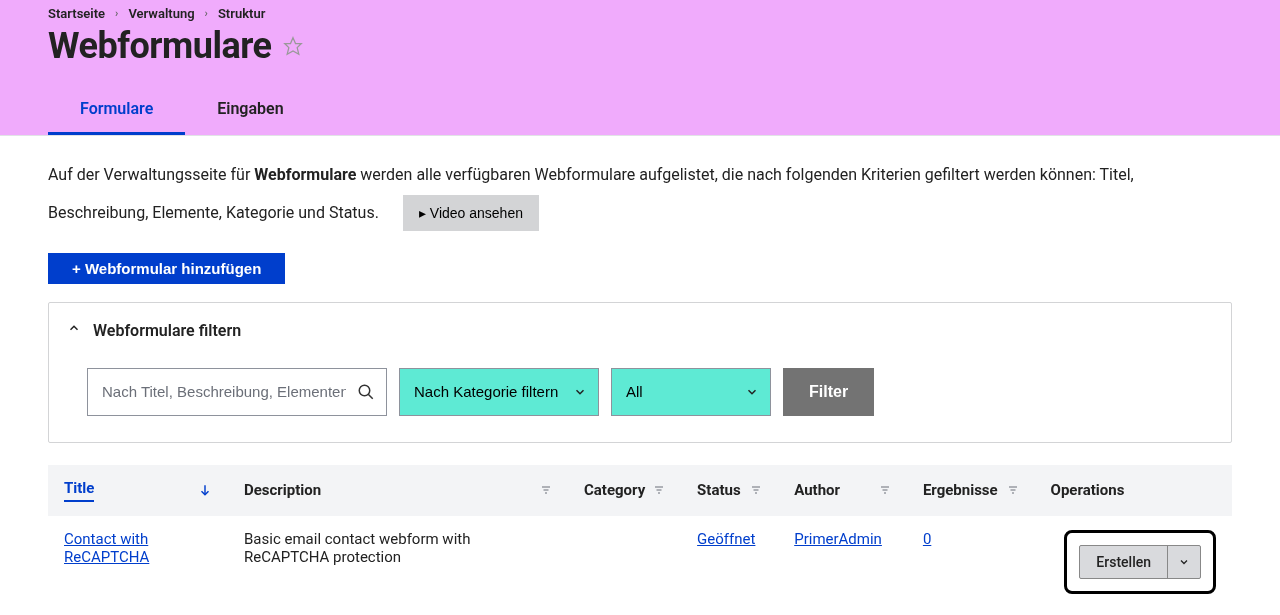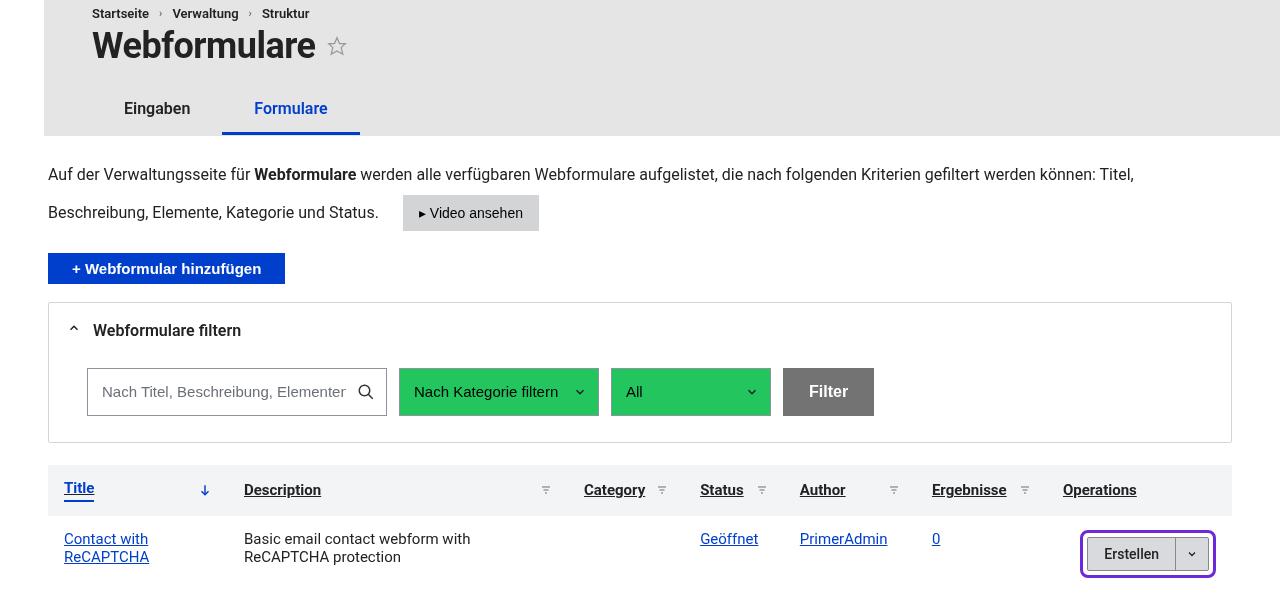--- a/index.html
+++ b/index.html
@@ -1,18 +1,18 @@
 <!DOCTYPE html>
 <html><head>
 <meta charset="utf-8">
 <style>
   * { box-sizing: border-box; margin: 0; padding: 0; }
   body { font-family: -apple-system, BlinkMacSystemFont, "Segoe UI", Roboto, sans-serif; font-size: 14px; color: #222; background: #fff; }
   
-  .header-region { background: #e5e5e5; padding: 6px 48px 0 48px; border-bottom: 1px solid #e1e3e6; margin-left: 44px; }
+  .header-region { background: #f0abfc; padding: 6px 48px 0 48px; border-bottom: 1px solid #e1e3e6; }
   
   .breadcrumb { display: flex; align-items: center; gap: 10px; font-size: 13px; font-weight: 600; margin-bottom: 4px; }
   .breadcrumb a { color: #222; text-decoration: none; }
   .breadcrumb-sep { color: #666; font-size: 11px; }
   
   .page-title-row { display: flex; align-items: center; gap: 12px; margin-bottom: 18px; }
   .page-title { font-size: 36px; font-weight: 700; letter-spacing: -0.5px; }
   .star { font-size: 20px; color: #999; cursor: pointer; }
   
   .tabs { display: flex; gap: 0; }
@@ -33,39 +33,39 @@
   .chevron-up { display: inline-block; }
   
   .filter-controls { display: flex; gap: 12px; align-items: center; padding-left: 20px; }
   .search-wrap { position: relative; width: 300px; }
   .search-input { width: 100%; height: 48px; border: 1px solid #8e929c; padding: 0 40px 0 14px; font-size: 15px; }
   .search-input::placeholder { color: #6b6f78; }
   .search-icon { position: absolute; right: 12px; top: 50%; transform: translateY(-50%); pointer-events: none; }
   
   .select-wrap { position: relative; width: 200px; }
   .select-wrap.narrow { width: 160px; }
-  .select { width: 100%; height: 48px; border: 1px solid #8e929c; background: #22c55e; padding: 0 36px 0 14px; font-size: 15px; text-align: left; cursor: pointer; overflow: hidden; white-space: nowrap; }
+  .select { width: 100%; height: 48px; border: 1px solid #8e929c; background: #5eead4; padding: 0 36px 0 14px; font-size: 15px; text-align: left; cursor: pointer; overflow: hidden; white-space: nowrap; }
   .select-chevron { position: absolute; right: 12px; top: 50%; transform: translateY(-50%); pointer-events: none; }
   
   .filter-btn { background: #737373; color: #fff; border: none; height: 48px; padding: 12px 26px; font-size: 16px; font-weight: 600; cursor: pointer; }
   
   table { width: 100%; border-collapse: collapse; }
   thead tr { background: #f3f4f6; }
-  th { text-align: left; padding: 14px 16px; font-size: 15px; font-weight: 700; position: relative; text-decoration: underline; }
+  th { text-align: left; padding: 14px 16px; font-size: 15px; font-weight: 700; position: relative; }
   th .th-content { display: flex; align-items: center; justify-content: space-between; }
   th.sortable { cursor: pointer; }
   .sort-icon { color: #6b6f78; }
   .title-th .th-label { color: #003ecc; border-bottom: 2px solid #003ecc; padding-bottom: 3px; }
   .title-th .arrow-down { color: #003ecc; font-weight: bold; margin-left: auto; }
   
   td { padding: 14px 16px; font-size: 15px; vertical-align: top; }
   td a { color: #003ecc; text-decoration: underline; }
   
   .ops-cell { text-align: right; }
-  .ops-wrap { display: inline-flex; border: 3px solid #6d28d9; border-radius: 8px; padding: 4px; }
+  .ops-wrap { display: inline-flex; border: 3px solid #000000; border-radius: 8px; padding: 12px; }
   .ops-btn { display: inline-flex; align-items: stretch; border: 1px solid #888; border-radius: 2px; overflow: hidden; background: #d9dadd; }
   .ops-main { padding: 8px 16px; font-size: 14px; font-weight: 500; cursor: pointer; }
   .ops-toggle { padding: 8px 10px; border-left: 1px solid #888; cursor: pointer; display: flex; align-items: center; }
 
   svg { display: block; }
 </style>
 </head>
 <body>
 
 <div class="header-region">
@@ -80,22 +80,22 @@
   <div class="page-title-row">
     <h1 class="page-title">Webformulare</h1>
     <span class="star">
       <svg width="20" height="20" viewBox="0 0 24 24" fill="none" stroke="#999" stroke-width="1.5">
           <polygon points="12,2 15,9 22,9 17,14 19,22 12,18 5,22 7,14 2,9 9,9"></polygon>
         </svg>
     </span>
   </div>
 
   <div class="tabs">
+    <div class="tab active">Formulare</div>
     <div class="tab">Eingaben</div>
-    <div class="tab active">Formulare</div>
   </div>
 </div>
 
 <div class="content">
   <p class="intro">
     <span>Auf der Verwaltungsseite für </span><strong>Webformulare</strong><span> werden alle verfügbaren Webformulare aufgelistet, die nach folgenden Kriterien gefiltert werden können: Titel, Beschreibung, Elemente, Kategorie und Status.</span>
     <button class="video-btn">▸ Video ansehen</button>
   </p>
 
   <button class="add-btn">+ Webformular hinzufügen</button>

